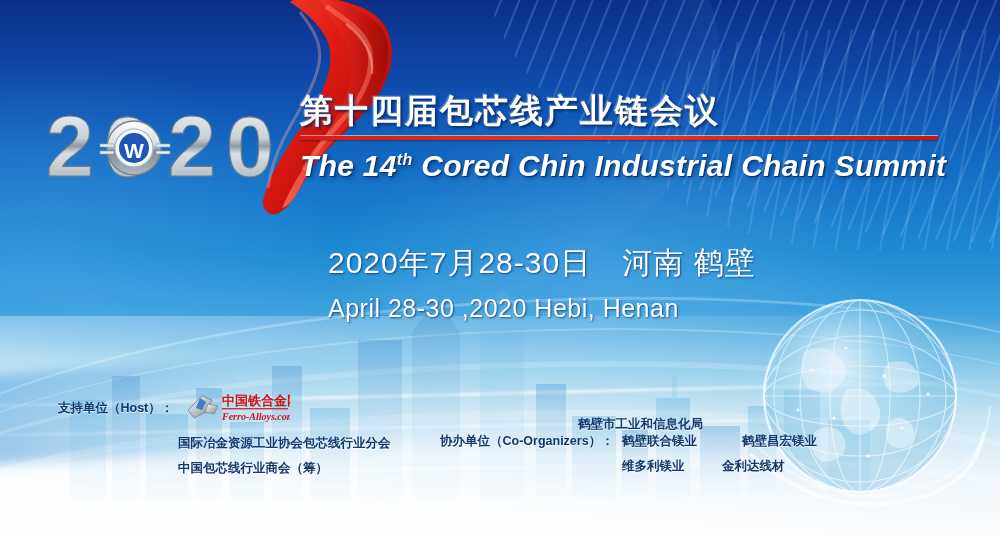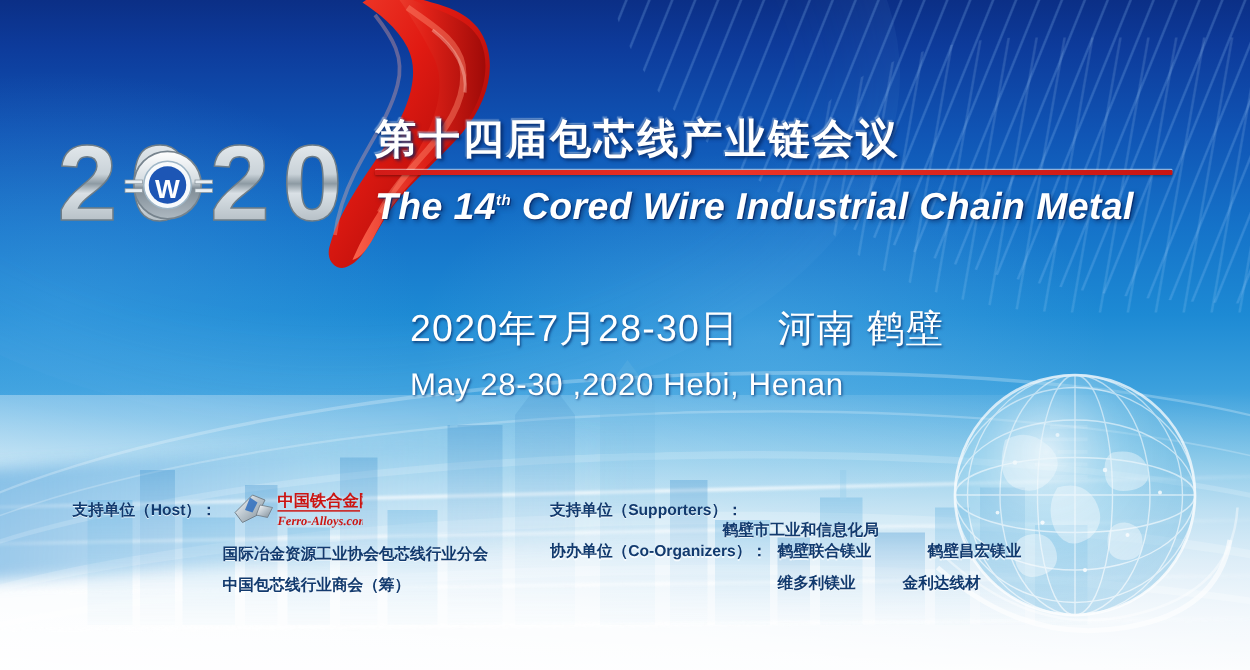--- a/index.html
+++ b/index.html
@@ -183,21 +183,21 @@
     font-weight: bold;
     font-style: italic;
     font-size: 30px;
     letter-spacing: 0.3px;
     color: #ffffff;
     white-space: nowrap;
     text-shadow:
        1px 1px 0 rgba(8,45,110,.85),
        2px 2px 4px rgba(5,30,80,.6);
   }
-  .en-title sup { font-size: 12px; vertical-align: super; }
+  .en-title sup { font-size: 16px; vertical-align: super; }
 
   
   .date-block {
     position: absolute;
     left: 328px; top: 243px;
     z-index: 5;
   }
   .date-cn, .date-en {
     color: #ffffff;
     white-space: nowrap;
@@ -427,26 +427,26 @@
         <rect x="54" y="47" width="14" height="3" fill="#e8eef2" stroke="#8b979f" stroke-width=".6"></rect>
         <rect x="110" y="40" width="14" height="3" fill="#e8eef2" stroke="#8b979f" stroke-width=".6"></rect>
         <rect x="110" y="47" width="14" height="3" fill="#e8eef2" stroke="#8b979f" stroke-width=".6"></rect>
       </g>
     </svg>
   </div>
 
   <div class="title-block">
     <div class="cn-title">第十四届包芯线产业链会议</div>
     <div class="red-rule"></div>
-    <div class="en-title"><span>The 14</span><sup>th</sup><span> Cored Wire Industrial Chain Metal</span></div>
+    <div class="en-title"><span>The 14</span><sup>th</sup><span> Cored Chin Industrial Chain Summit</span></div>
   </div>
 
   <div class="date-block">
     <div class="date-cn">2020年7月28-30日　河南 鹤壁</div>
-    <div class="date-en">May 28-30 ,2020  Hebi, Henan</div>
+    <div class="date-en">April 28-30 ,2020  Hebi, Henan</div>
   </div>
 
   <div class="sponsors">
 
     <div class="spon-label host-label">支持单位（Host）：</div>
 
     <div class="logo-fa">
       <svg viewBox="0 0 104 36">
         <defs>
           <linearGradient id="fa-metal" x1="0" y1="0" x2="1" y2="1">
@@ -463,21 +463,20 @@
         <text x="36" y="15" font-family="Liberation Sans, DejaVu Sans, sans-serif" font-size="13" font-weight="bold" fill="#cc1512">中国铁合金网</text>
         <rect x="36" y="18" width="66" height="1.4" fill="#cc1512" opacity=".85"></rect>
         <text x="36" y="30" font-family="Liberation Serif, DejaVu Serif, serif" font-size="10" font-weight="bold" font-style="italic" fill="#cc1512">Ferro-Alloys.com</text>
       </svg>
     </div>
 
 
     <div class="spon-item host-line2">国际冶金资源工业协会包芯线行业分会</div>
     <div class="spon-item host-line3">中国包芯线行业商会（筹）</div>
 
-    <div class="spon-label sup-label">支持单位（Supporters）：</div>
     <div class="spon-item sup-value">鹤壁市工业和信息化局</div>
 
     <div class="spon-label co-label">协办单位（Co-Organizers）：</div>
     <div class="spon-item co-v1">鹤壁联合镁业</div>
     <div class="spon-item co-v2">鹤壁昌宏镁业</div>
     <div class="spon-item co-v3">维多利镁业</div>
     <div class="spon-item co-v4">金利达线材</div>
   </div>
 
 </div>

